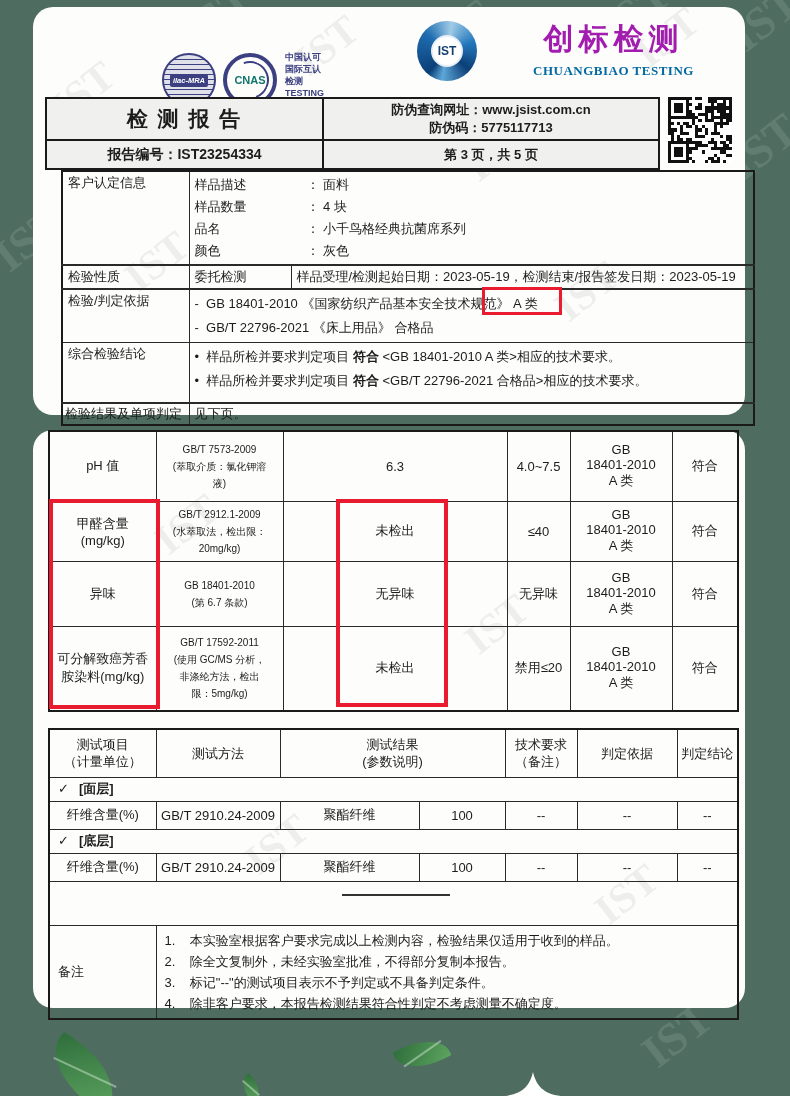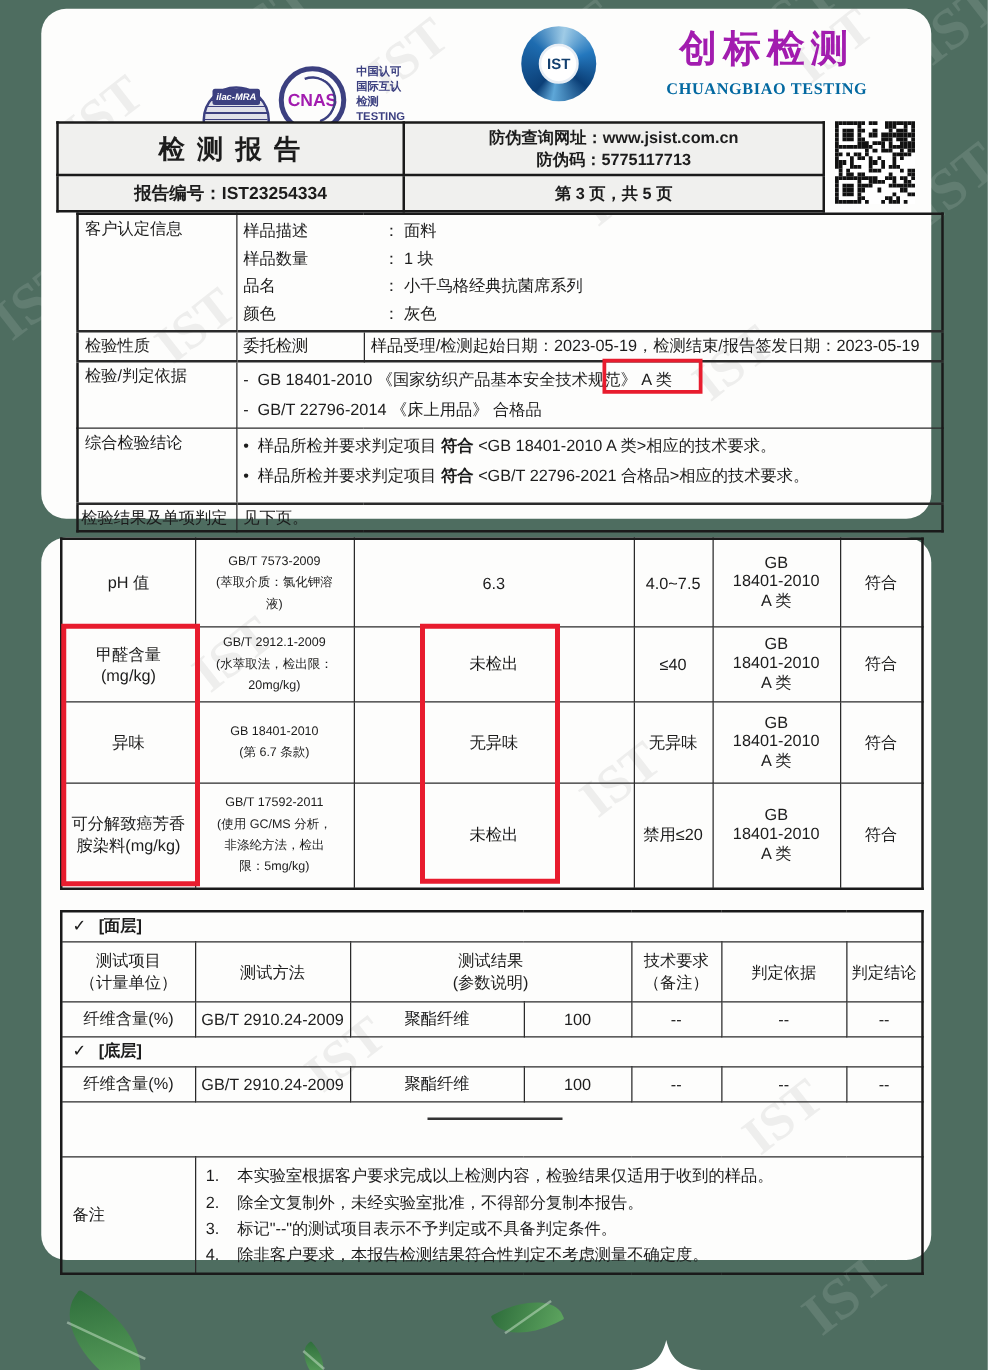--- a/index.html
+++ b/index.html
@@ -16,27 +16,27 @@
   .card { position:absolute; left:33px; width:712px; background:#fdfdfc; border-radius:20px; }
   .card1 { top:7px; height:408px; }
   .card2 { top:430px; height:578px; }
 
   
   .logos { position:absolute; left:0; top:0; width:712px; height:130px; }
   .cma { position:absolute; left:45px; top:38px; width:86px; text-align:center; }
   .cma-oval { width:84px; height:52px; border:5px solid #d0021b; border-radius:50%; display:flex; align-items:center; justify-content:center; }
   .cma-oval span { color:#d0021b; font-size:28px; font-weight:900; letter-spacing:1px; }
   .cma-num { margin-top:4px; color:#d0021b; font-size:8.5px; font-weight:bold; letter-spacing:1.6px; white-space:nowrap; }
-  .ilac { position:absolute; left:129px; top:62px; width:54px; height:54px; border-radius:50%;
+  .ilac { position:absolute; left:129px; top:46px; width:54px; height:54px; border-radius:50%;
           background:repeating-linear-gradient(0deg,#3c4080 0 1px,rgba(60,64,128,.15) 1px 5px);
-          border:2px solid #3c4080; display:flex; align-items:flex-start; justify-content:center; }
+          border:2px solid #3c4080; display:flex; align-items:center; justify-content:center; }
   .ilac span { background:#3c4080; color:#fff; font-size:7.5px; font-weight:bold; font-style:italic; padding:2px 3px; border-radius:2px; white-space:nowrap; }
   .cnas { position:absolute; left:190px; top:46px; width:54px; height:54px; border-radius:50%; border:4px solid #3c4080; display:flex; align-items:center; justify-content:center; }
   .cnas:before { content:""; position:absolute; inset:4px; border-radius:50%; border:2px solid #3c4080; border-left-color:transparent; border-bottom-color:transparent; transform:rotate(25deg); }
-  .cnas span { color:#a21caf; font-size:14px; font-weight:900; }
+  .cnas span { color:#0f766e; font-size:11px; font-weight:900; }
   .accred { position:absolute; left:252px; top:44px; color:#3c4080; font-size:9px; font-weight:bold; line-height:12px; }
   .ist-circle { position:absolute; left:384px; top:14px; width:60px; height:60px; border-radius:50%;
     background:conic-gradient(from 220deg,#0b3f77,#1e6cb0 90deg,#9fcbe6 150deg,#2478be 210deg,#0b3f77 270deg,#5ea7d8 330deg,#0b3f77); 
     display:flex; align-items:center; justify-content:center; }
   .ist-inner { width:32px; height:32px; border-radius:50%; background:#fff; border:2px solid #e8eef5; display:flex; align-items:center; justify-content:center; font-size:12px; font-weight:900; color:#14406f; }
   .brand { position:absolute; left:468px; top:12px; width:225px; text-align:center; font-family:"Liberation Serif","DejaVu Serif",serif; }
   .brand-cn { font-size:30px; font-weight:900; letter-spacing:5px; color:#a21caf; white-space:nowrap; }
   .brand-en { margin-top:3px; font-size:13px; font-weight:800; letter-spacing:0.5px; color:#0369a1; white-space:nowrap; }
 
   
@@ -614,42 +614,42 @@
       <tbody>
           <tr style="height:92px">
         <td class="lblcell">客户认定信息</td>
         <td colspan="2">
           <div class="kv">
                 <span class="k">样品描述</span>
                 <span>： 面料</span>
               </div>
           <div class="kv">
                 <span class="k">样品数量</span>
-                <span>： 1 块</span>
+                <span>： 4 块</span>
               </div>
           <div class="kv">
                 <span class="k">品名</span>
                 <span>： 小千鸟格经典抗菌席系列</span>
               </div>
           <div class="kv">
                 <span class="k">颜色</span>
                 <span>： 灰色</span>
               </div>
         </td>
       </tr>
       <tr class="thick midrow" style="height:23px">
         <td class="lblcell">检验性质</td>
         <td>委托检测</td>
         <td>样品受理/检测起始日期：2023-05-19，检测结束/报告签发日期：2023-05-19</td>
       </tr>
       <tr class="thick" style="height:50px">
         <td class="lblcell">检验/判定依据</td>
         <td colspan="2">
           <div class="basis-line">-  GB 18401-2010 《国家纺织产品基本安全技术规范》 A 类</div>
-          <div class="basis-line">-  GB/T 22796-2014 《床上用品》 合格品</div>
+          <div class="basis-line">-  GB/T 22796-2021 《床上用品》 合格品</div>
         </td>
       </tr>
       <tr style="height:60px">
         <td class="lblcell">综合检验结论</td>
         <td colspan="2">
           <div class="concl-line"><span>•  样品所检并要求判定项目 </span><b>符合</b><span> &lt;GB 18401-2010 A 类&gt;相应的技术要求。</span></div>
           <div class="concl-line"><span>•  样品所检并要求判定项目 </span><b>符合</b><span> &lt;GB/T 22796-2021 合格品&gt;相应的技术要求。</span></div>
         </td>
       </tr>
       <tr class="thick" style="height:20px">
@@ -735,34 +735,34 @@
       <colgroup>
           <col style="width:107px">
           <col style="width:124px">
           <col style="width:139px">
           <col style="width:86px">
           <col style="width:72px">
           <col style="width:100px">
           <col style="width:61px">
         </colgroup>
       <tbody>
-          <tr style="height:24px">
-        <td colspan="7" class="marker"><span class="check">✓</span><span>[面层]</span></td>
-      </tr>
-      <tr style="height:48px">
+          <tr style="height:48px">
         <td class="hd pre">测试项目
 （计量单位）</td>
         <td class="hd pre">测试方法</td>
         <td class="hd pre" colspan="2">测试结果
 (参数说明)</td>
         <td class="hd pre">技术要求
 （备注）</td>
         <td class="hd pre">判定依据</td>
         <td class="hd pre">判定结论</td>
       </tr>
+      <tr style="height:24px">
+        <td colspan="7" class="marker"><span class="check">✓</span><span>[面层]</span></td>
+      </tr>
       <tr style="height:28px">
         <td>纤维含量(%)</td>
         <td>GB/T 2910.24-2009</td>
         <td>聚酯纤维</td>
         <td>100</td>
         <td>--</td>
         <td>--</td>
         <td>--</td>
       </tr>
       <tr style="height:24px">

